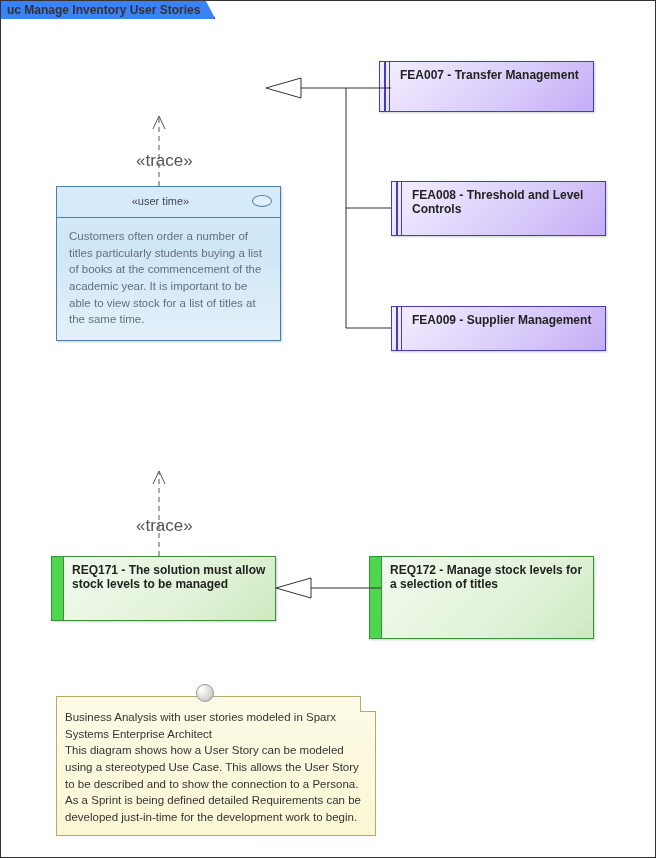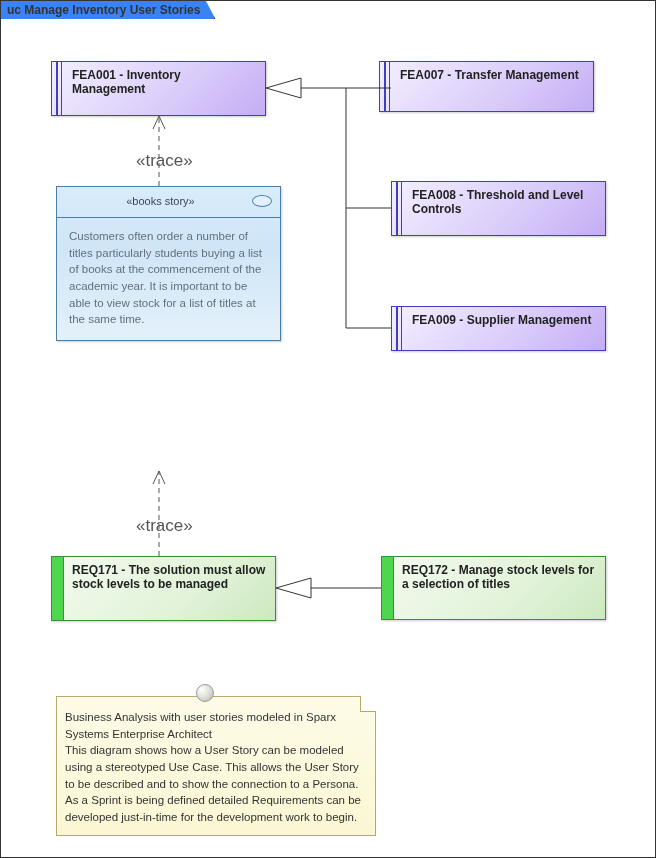--- a/index.html
+++ b/index.html
@@ -144,54 +144,50 @@
     color: #555;
     background: transparent;
   }
 </style>
 </head>
 <body>
 
 <div class="canvas">
   <div class="frame-tab">uc Manage Inventory User Stories</div>
 
-  <div class="feature-box" style="left:50px; top:60px; width:215px; height:55px;">
-    <span class="stripe"></span><span class="stripe2"></span>
-    <span>FEA001 - Inventory Management</span>
-  </div>
 
   <div class="feature-box" style="left:378px; top:60px; width:215px; height:51px;">
     <span class="stripe"></span><span class="stripe2"></span>
     <span>FEA007 - Transfer Management</span>
   </div>
 
   <div class="feature-box" style="left:390px; top:180px; width:215px; height:55px;">
     <span class="stripe"></span><span class="stripe2"></span>
     <span>FEA008 - Threshold and Level Controls</span>
   </div>
 
   <div class="feature-box" style="left:390px; top:305px; width:215px; height:45px;">
     <span class="stripe"></span><span class="stripe2"></span>
     <span>FEA009 - Supplier Management</span>
   </div>
 
   <div class="story-box" style="left:55px; top:185px; width:225px;">
     <div class="story-head">
       <span class="story-ellipse"></span>
-      <div class="story-stereo">«books story»</div>
+      <div class="story-stereo">«user time»</div>
     </div>
     <div class="story-body">Customers often order a number of titles particularly students buying a list of books at the commencement of the academic year. It is important to be able to view stock for a list of titles at the same time.</div>
   </div>
 
   <div class="req-box" style="left:50px; top:555px; width:225px; height:65px;">
     <span class="stripe"></span>
     <span>REQ171 - The solution must allow stock levels to be managed</span>
   </div>
 
-  <div class="req-box" style="left:380px; top:555px; width:225px; height:64px;">
+  <div class="req-box" style="left:368px; top:555px; width:225px; height:83px;">
     <span class="stripe"></span>
     <span>REQ172 - Manage stock levels for a selection of titles</span>
   </div>
 
   <div class="note-box" style="left:55px; top:695px; width:320px; height:140px;">
     <div class="fold"></div>
     <div>Business Analysis with user stories modeled in Sparx Systems Enterprise Architect</div>
     <div>This diagram shows how a User Story can be modeled using a stereotyped Use Case. This allows the User Story to be described and to show the connection to a Persona. As a Sprint is being defined detailed Requirements can be developed just-in-time for the development work to begin.</div>
   </div>
   <div class="note-pin" style="left:195px; top:683px;"></div>

